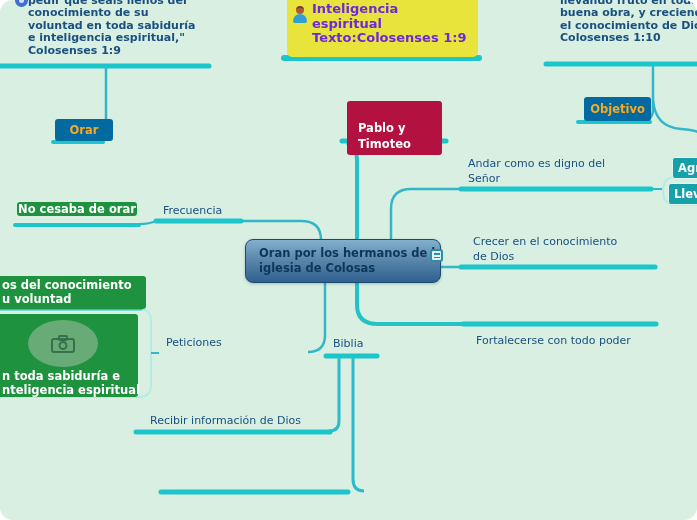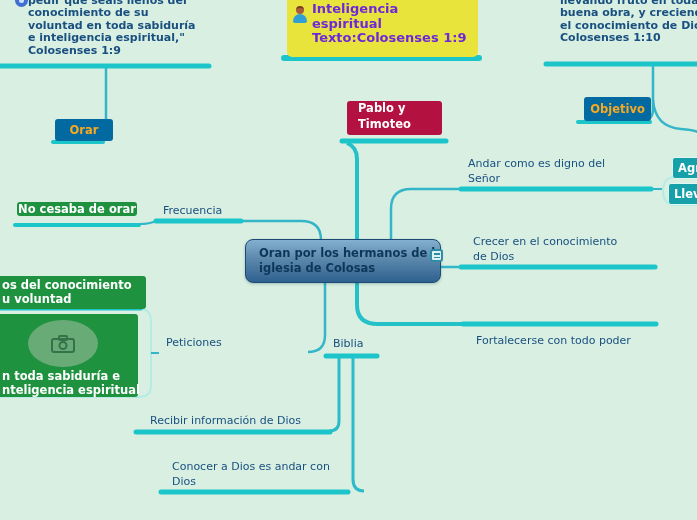--- a/index.html
+++ b/index.html
@@ -1,24 +1,24 @@
 <!DOCTYPE html>
 <html><head>
 <meta charset="utf-8">
 <style>
   html,body{margin:0;padding:0;}
   body{font-family:"DejaVu Sans","Liberation Sans",sans-serif;}
-  #stage{position:relative;width:697px;height:520px;background:#d8efe2;overflow:hidden;}
+  #stage{position:relative;width:697px;height:520px;background:#d8efe2;overflow:hidden;border-radius:13px;}
   #wires{position:absolute;left:0;top:0;pointer-events:none;}
   .txt{position:absolute;font-weight:normal;color:#1a5080;font-size:11px;line-height:14.5px;white-space:nowrap;}
   .para{position:absolute;font-weight:bold;color:#1a5080;font-size:11px;line-height:12.4px;white-space:nowrap;}
   .navybox{position:absolute;background:#0369a1;color:#f9a91f;font-weight:bold;font-size:11.5px;
            border-radius:3px;display:flex;align-items:center;justify-content:center;white-space:nowrap;}
   .redbox{position:absolute;background:#b31240;color:#ffffff;font-weight:bold;font-size:11.5px;
-          border-radius:3px;line-height:15.5px;padding:0 0 0 11px;white-space:nowrap;}
+          border-radius:3px;line-height:15.5px;padding:20px 0 0 11px;white-space:nowrap;}
   .greenbox{position:absolute;background:#1f9240;color:#ffffff;font-weight:bold;font-size:11.5px;
             border-radius:3px;white-space:nowrap;}
   .tealbox{position:absolute;background:#16a0aa;color:#ffffff;font-weight:bold;font-size:11.5px;
            border:1.5px solid #def7f1;border-radius:3px;display:flex;align-items:center;
            padding-left:5px;white-space:nowrap;box-sizing:border-box;}
   .yellowbox{position:absolute;background:#e9e43b;border-radius:5px;}
   .yellowbox .ytxt{position:absolute;left:25px;top:18px;color:#6d28d9;font-weight:bold;
                    font-size:13px;line-height:14.5px;white-space:nowrap;}
   .node{position:absolute;left:245px;top:239px;width:196px;height:44px;box-sizing:border-box;
         background:linear-gradient(180deg,#84b0cf 0%,#5b88ab 45%,#2f6190 100%);
@@ -171,24 +171,20 @@
       <div>nteligencia espiritual</div>
     </div>
   </div>
 
   <div class="txt" style="left:333px;top:337px;">
     <span>Biblia</span>
   </div>
   <div class="txt" style="left:150px;top:414px;">
     <span>Recibir información de Dios</span>
   </div>
-  <div class="txt" style="left:172px;top:460px;">
-    <div>Conocer a Dios es andar con</div>
-    <div>Dios</div>
-  </div>
 
   <div class="tealbox" style="left:672px;top:157px;width:40px;height:22px;">
     <span>Agra</span>
   </div>
   <div class="tealbox" style="left:668px;top:183px;width:44px;height:22px;">
     <span>Lleva</span>
   </div>
 
 </div>
 

